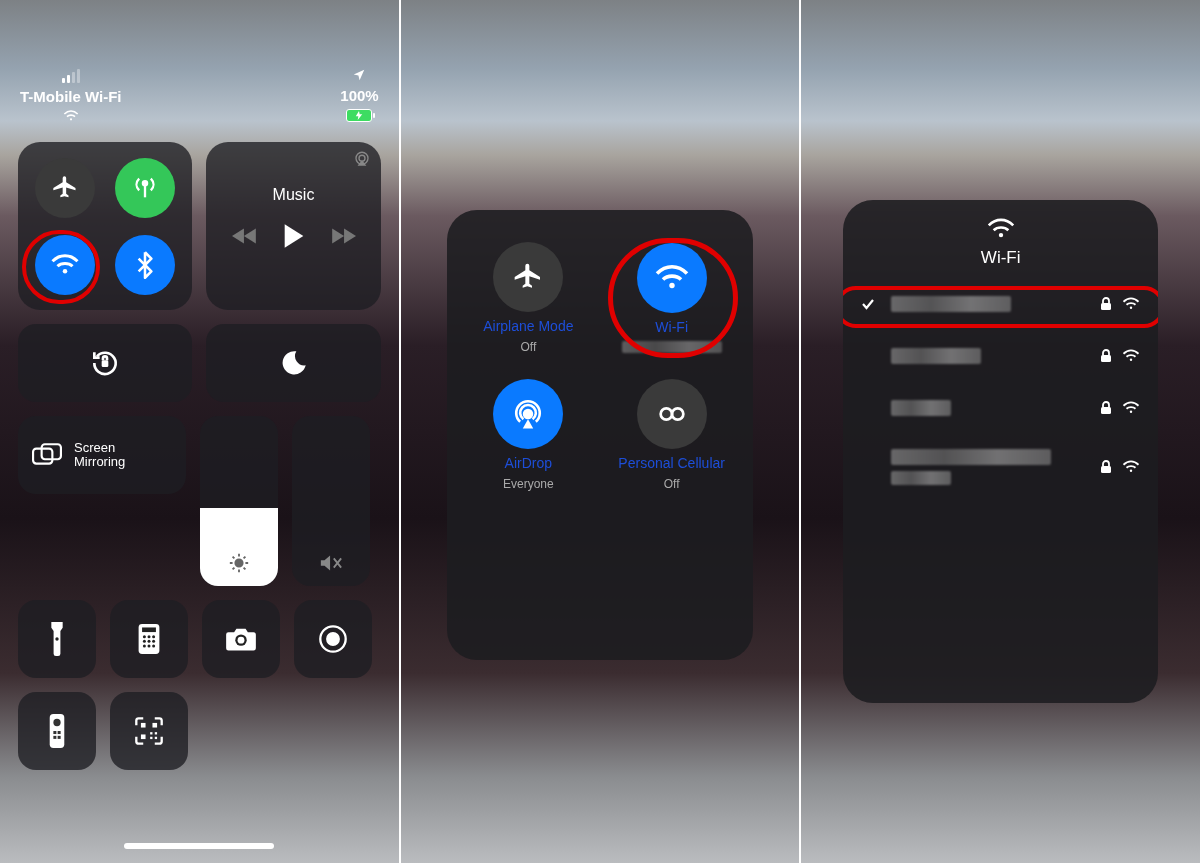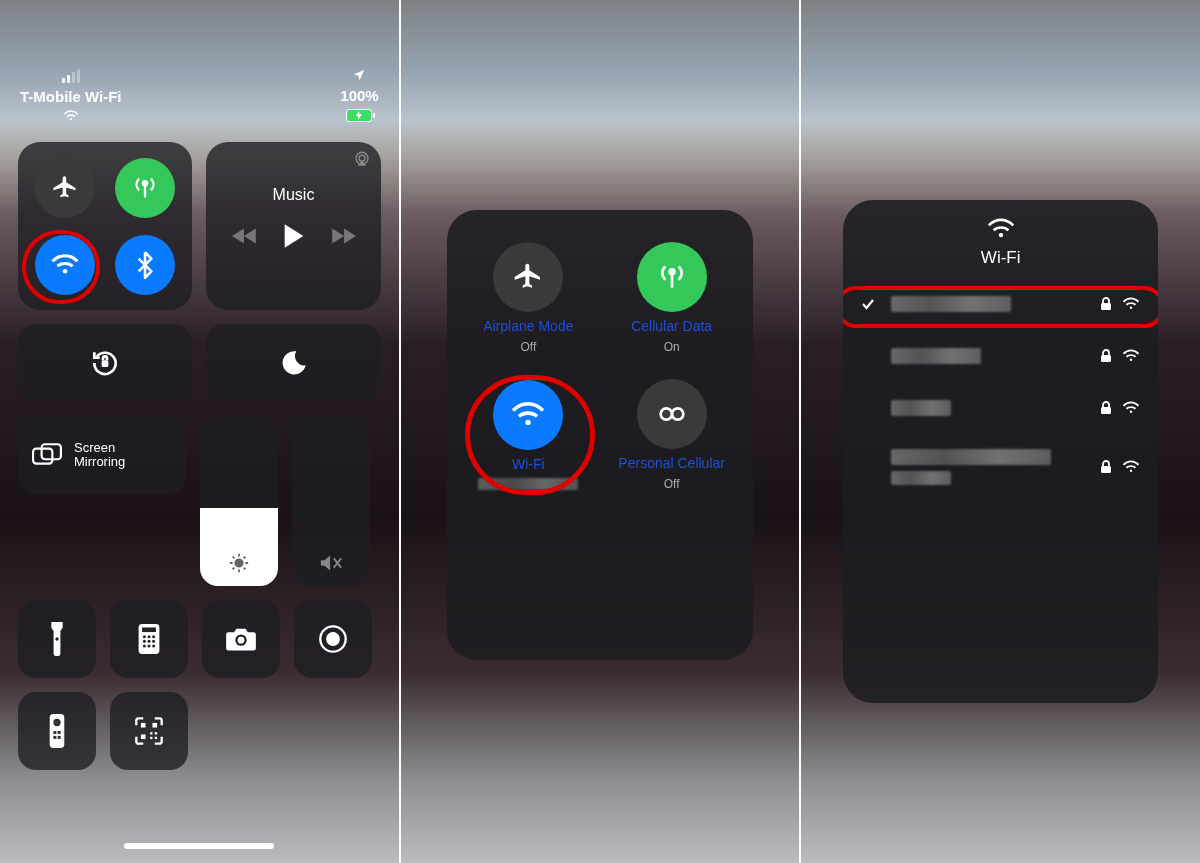--- a/index.html
+++ b/index.html
@@ -290,43 +290,43 @@
     <div class="exp-grid">
       <div class="exp-item">
         <div class="big-circle c-dark">
           <svg width="32" height="32" viewBox="0 0 24 24" fill="#fff">
               <path d="M21 14v-2l-8-5V3.5a1.5 1.5 0 0 0-3 0V7l-8 5v2l8-2.5V17l-2 1.5V20l3.5-1 3.5 1v-1.5L13 17v-5.5L21 14z"></path>
             </svg>
         </div>
         <div class="exp-label">Airplane Mode</div>
         <div class="exp-sub">Off</div>
       </div>
-      <div class="exp-item">
-        <div class="big-circle c-green">
-          <svg width="32" height="32" viewBox="0 0 24 24" fill="none" stroke="#fff" stroke-width="2">
-              <path d="M12 10 v10"></path>
-              <circle cx="12" cy="8" r="1.8" fill="#fff"></circle>
-              <path d="M7 4 C4 7 4 11 7 14"></path>
-              <path d="M17 4 C20 7 20 11 17 14"></path>
-            </svg>
-        </div>
-        <div class="exp-label">Cellular Data</div>
-        <div class="exp-sub">On</div>
-      </div>
       <div class="exp-item" style="position:relative">
         <div class="big-circle c-blue">
           <svg width="36" height="28" viewBox="0 0 24 18" fill="none" stroke="#fff" stroke-width="2.4">
               <path d="M2 6 C8 0 16 0 22 6"></path>
               <path d="M6 10 C9 7 15 7 18 10"></path>
               <circle cx="12" cy="14" r="1.8" fill="#fff" stroke="none"></circle>
             </svg>
         </div>
         <div class="exp-label">Wi-Fi</div>
         <div class="blur-bar"></div>
         <div class="annot" style="left:8px; top:8px; width:130px; height:120px; border-width:5px;"></div>
+      </div>
+      <div class="exp-item">
+        <div class="big-circle c-blue">
+          <svg width="34" height="34" viewBox="0 0 26 26" fill="none" stroke="#fff" stroke-width="2">
+              <circle cx="13" cy="13" r="3" fill="#fff"></circle>
+              <path d="M7 19 a9 9 0 1 1 12 0"></path>
+              <path d="M9.5 17 a6 6 0 1 1 7 0"></path>
+              <path d="M9 24 L13 17 L17 24 Z" fill="#fff" stroke="none"></path>
+            </svg>
+        </div>
+        <div class="exp-label">AirDrop</div>
+        <div class="exp-sub">Everyone</div>
       </div>
       <div class="exp-item">
         <div class="big-circle c-dark">
           <svg width="34" height="22" viewBox="0 0 30 18" fill="none" stroke="#fff" stroke-width="2.4">
               <circle cx="10" cy="9" r="5"></circle>
               <circle cx="20" cy="9" r="5"></circle>
             </svg>
         </div>
         <div class="exp-label">Personal Cellular</div>
         <div class="exp-sub">Off</div>

